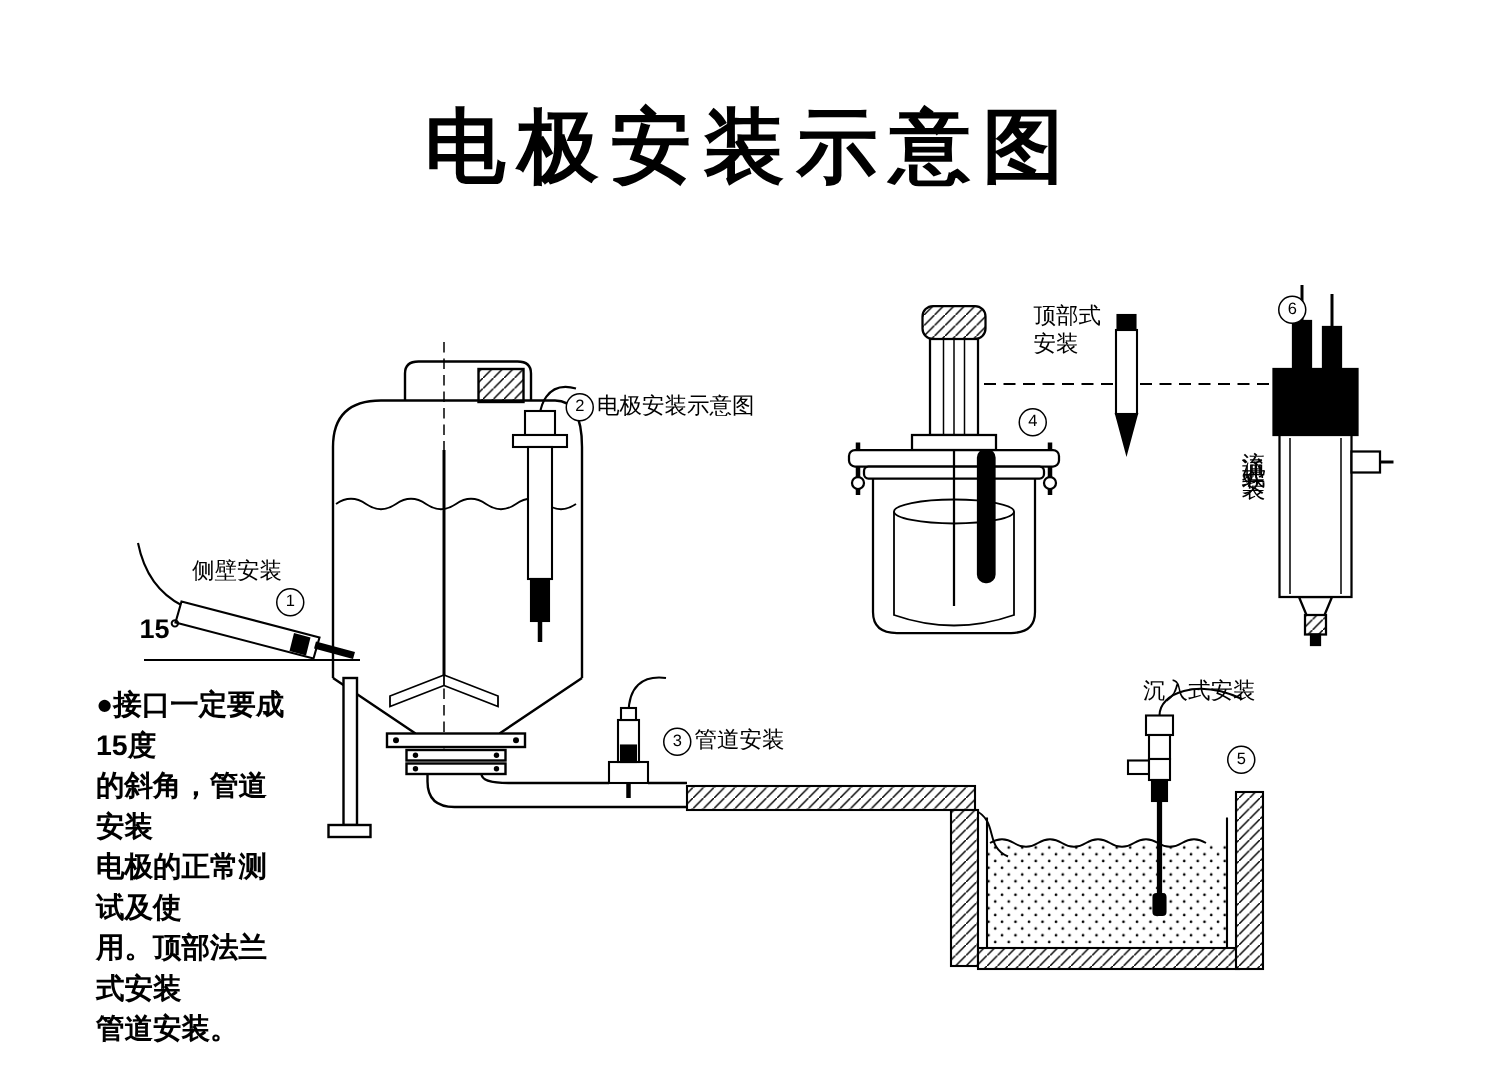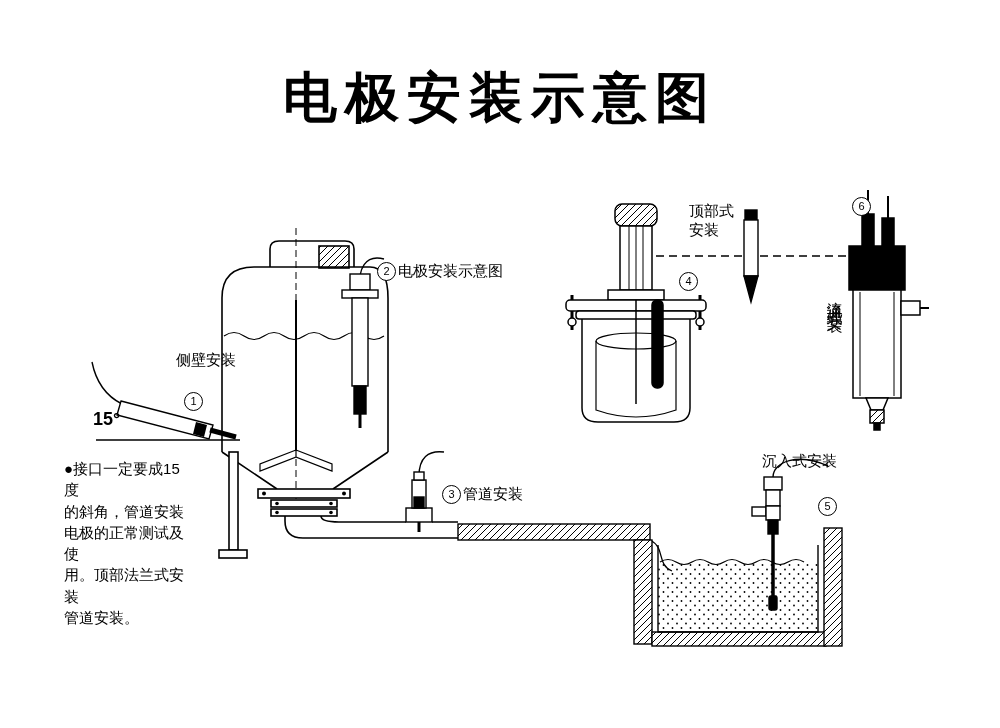--- a/index.html
+++ b/index.html
@@ -19,21 +19,21 @@
     display:inline-flex;align-items:center;justify-content:center;
     width:17px;height:17px;border:1.4px solid #000;border-radius:50%;
     font-size:11px;line-height:1;flex:0 0 auto;background:#fff;
   }
   .angle{font-size:18px;font-weight:700;}
   .vertical{
     writing-mode:vertical-rl;text-orientation:upright;
     font-size:16px;letter-spacing:4px;line-height:1.1;
   }
   .note{
-    width:128px;font-size:15px;font-weight:400;line-height:1.42;
+    width:128px;font-size:19px;font-weight:700;line-height:1.42;
   }
   svg{position:absolute;left:0;top:0;}
 </style>
 </head>
 <body>
 
 <div class="canvas">
 
   <svg width="1000" height="728" viewBox="0 0 1000 728">
     <defs>
@@ -165,21 +165,21 @@
       <rect x="901" y="301" width="19" height="14"></rect>
       <line x1="920" y1="308" x2="929" y2="308" stroke-width="2"></line>
       <path d="M866 398 L888 398 L883 410 L871 410 Z"></path>
       <rect x="870" y="410" width="14" height="13" fill="url(#hatch)"></rect>
       <rect x="874" y="423" width="6" height="7" fill="#000"></rect>
     </g>
   </svg>
 
   <div class="abs title">电极安装示意图</div>
 
-  <div class="abs lbl" style="left:128px;top:351px;margin-left:48px;">侧壁安装</div>
+  <div class="abs lbl" style="left:128px;top:372px;">侧壁安装</div>
   <div class="abs circnum" style="left:184px;top:392px;">1</div>
   <div class="abs angle" style="left:93px;top:409px;">15°</div>
 
   <div class="abs lbl lbl-row" style="left:377px;top:262px;">
     <span class="circnum">2</span>
     <span>电极安装示意图</span>
   </div>
 
   <div class="abs lbl lbl-row" style="left:442px;top:485px;">
     <span class="circnum">3</span>

